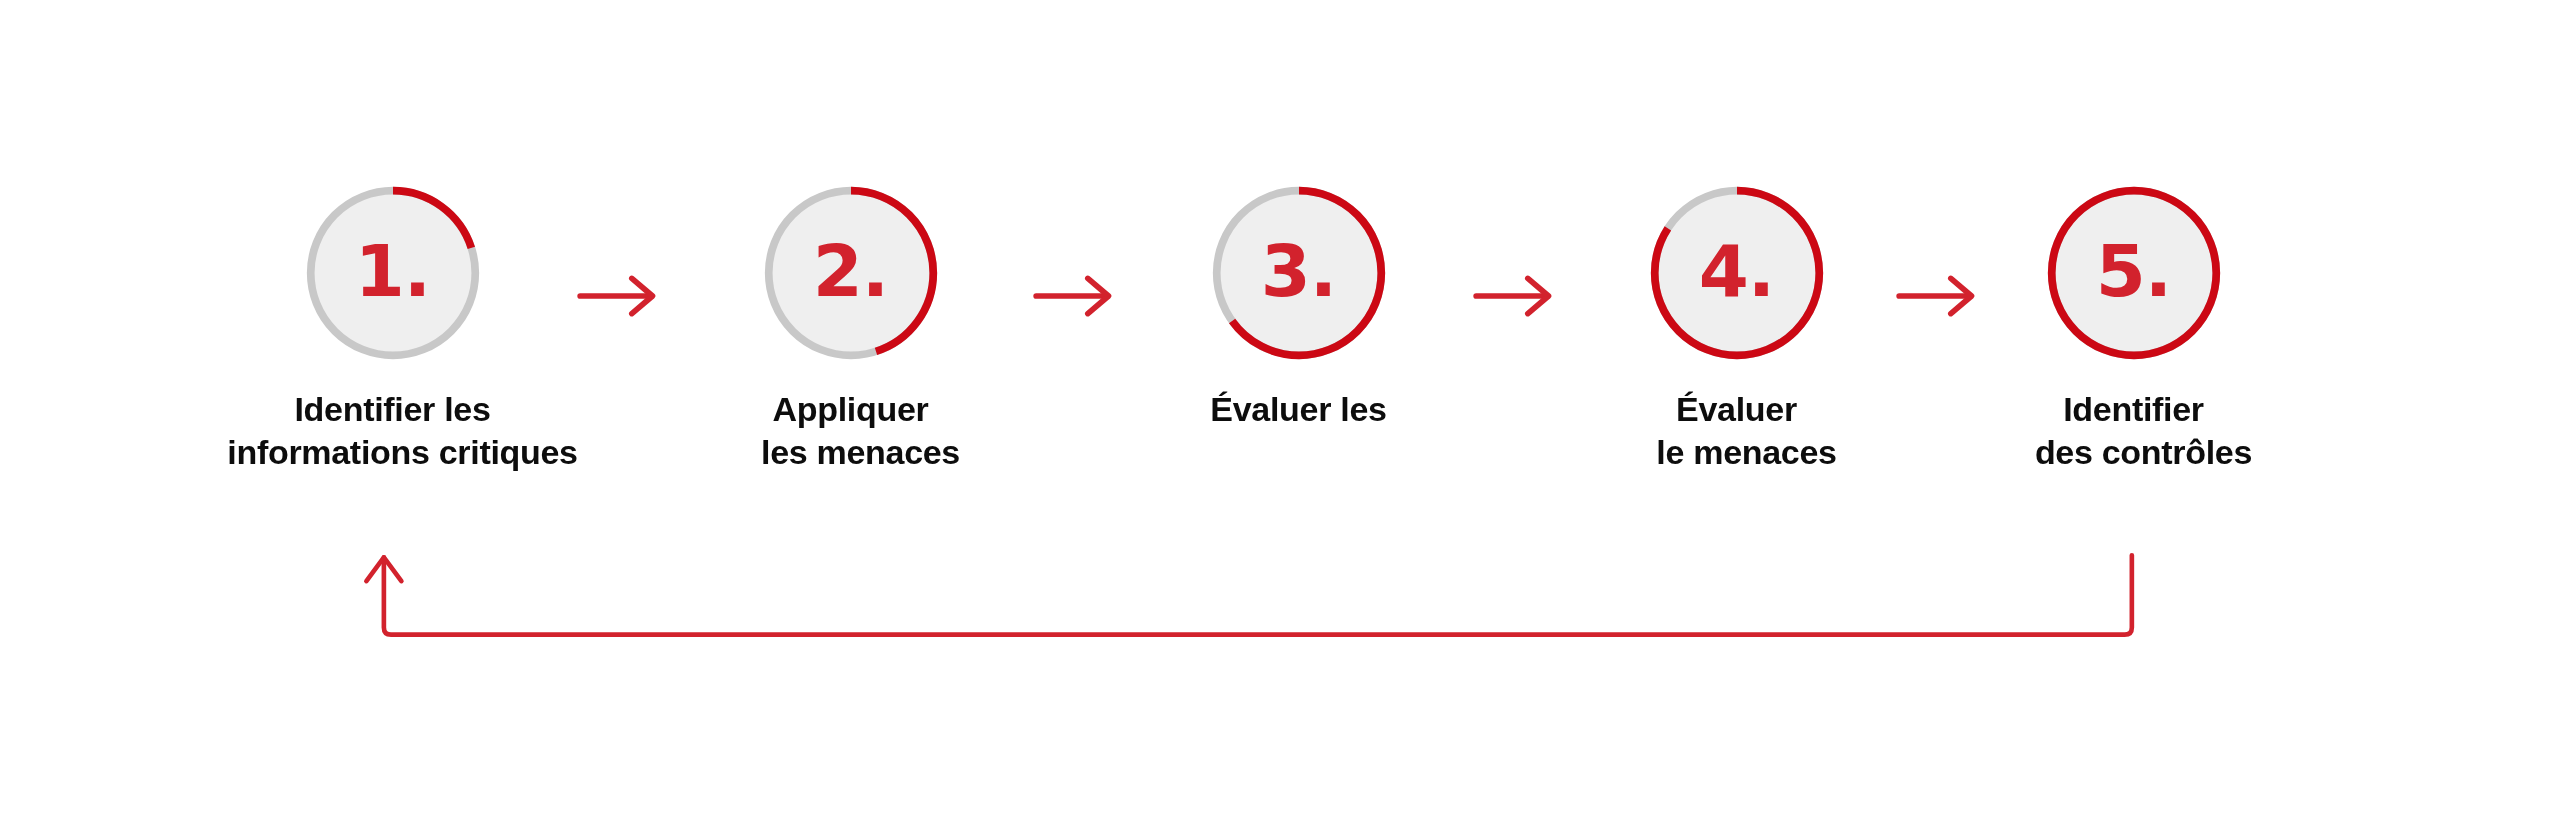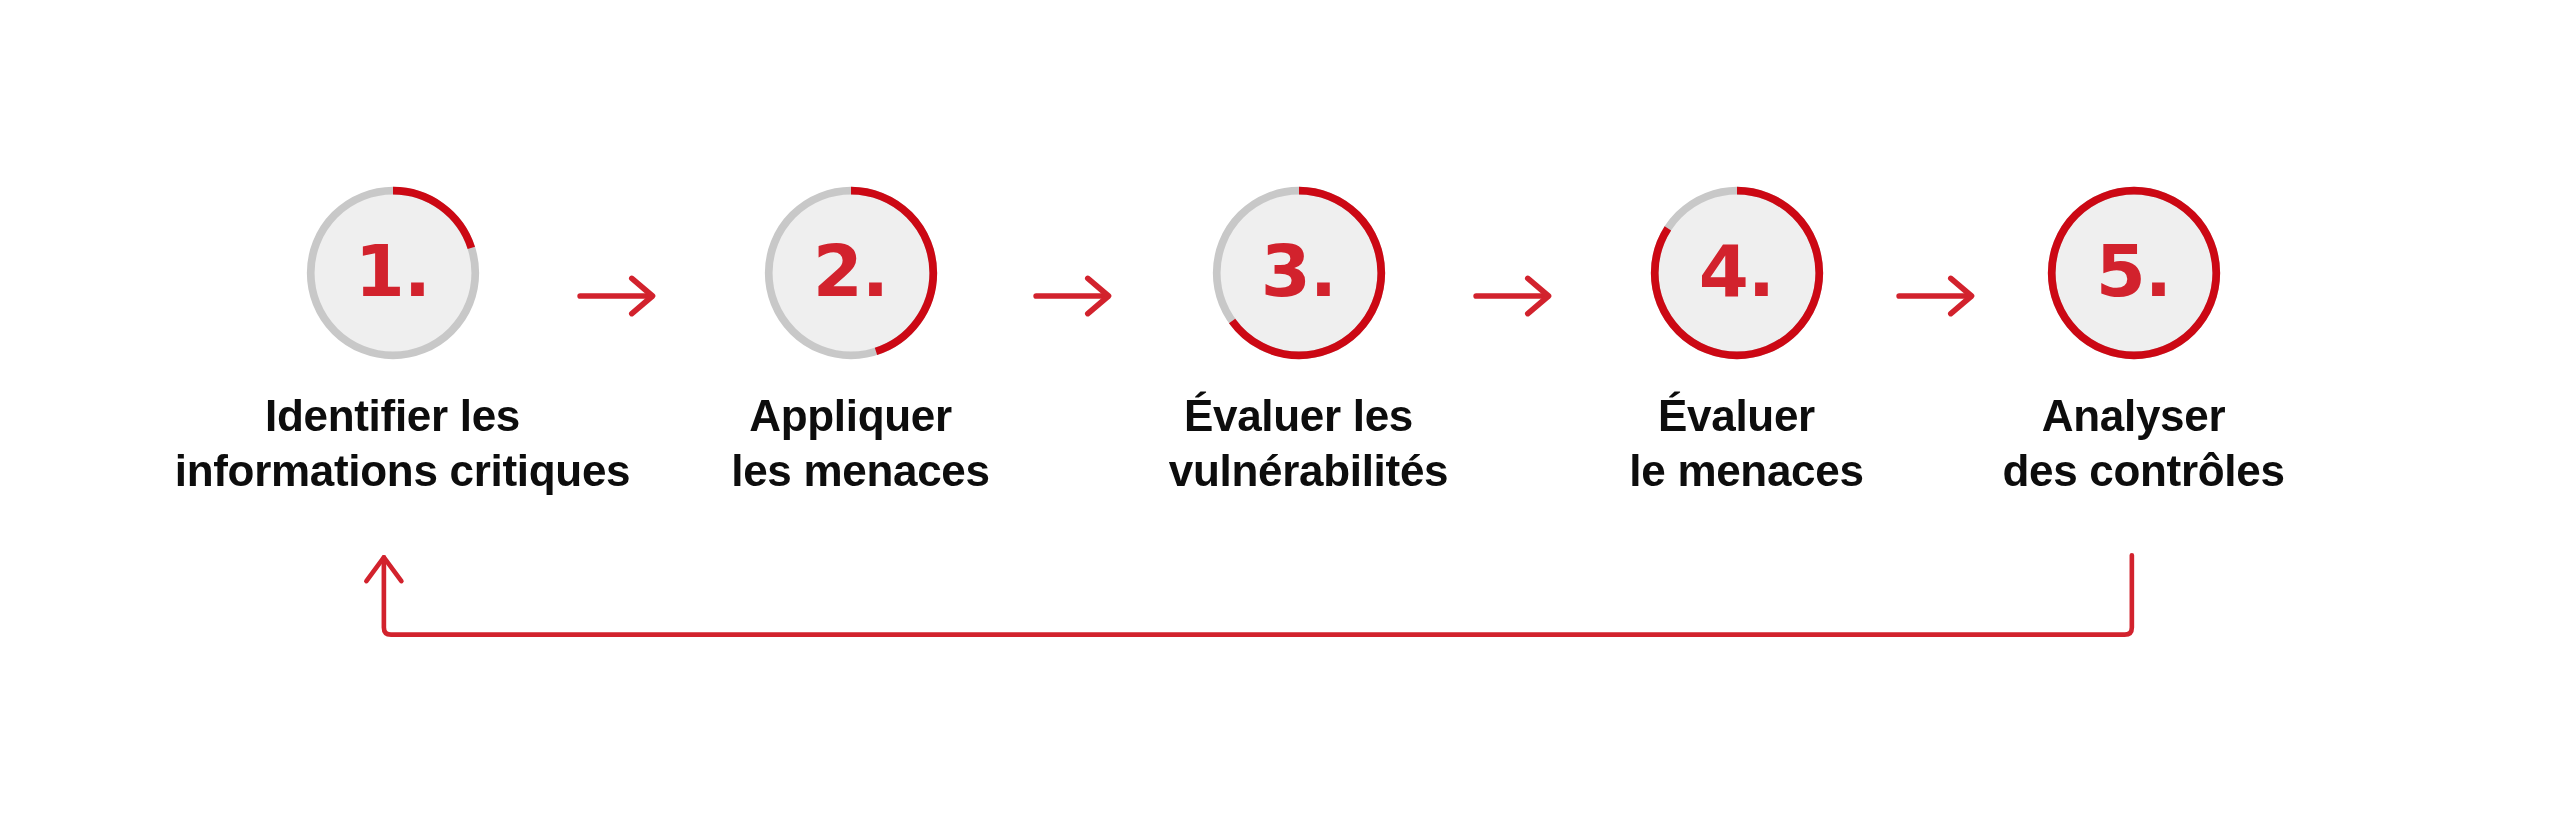--- a/index.html
+++ b/index.html
@@ -74,21 +74,21 @@
     padding-bottom: 3.1px;
     box-sizing: border-box;
     user-select: none;
   }
 
   .step-label {
     margin-top: 25px;
     text-align: center;
     font-family: "Liberation Sans", "DejaVu Sans", sans-serif;
     font-weight: 700;
-    font-size: 44px;
+    font-size: 34px;
     line-height: 1.26;
     color: #0d0d0d;
     letter-spacing: -0.3px;
     white-space: nowrap;
   }
 
   .step-label .l2 { display: block; margin-left: 20px; }
 
   
   .connector {
@@ -179,21 +179,20 @@
       <div class="ring-wrap">
         <svg class="ring-svg" viewBox="0 0 350 350" xmlns="http://www.w3.org/2000/svg">
           <circle cx="175" cy="175" r="160" fill="#EFEFEF"></circle>
           <circle cx="175" cy="175" r="160" fill="none" stroke="#C8C8C8" stroke-width="15"></circle>
           <circle class="arc" cx="175" cy="175" r="160" fill="none" stroke="#CC0814" stroke-width="15" stroke-dasharray="1005.31" stroke-dashoffset="351.86" transform="rotate(-90 175 175)" stroke-linecap="butt"></circle>
         </svg>
         <div class="ring-number">3.</div>
       </div>
       <div class="step-label">
         <span class="l1">Évaluer les</span>
-        <span class="l2">vulnérabilités</span>
       </div>
     </div>
 
     <div class="step" id="step-3" style="left: 1736px;">
       <div class="ring-wrap">
         <svg class="ring-svg" viewBox="0 0 350 350" xmlns="http://www.w3.org/2000/svg">
           <circle cx="175" cy="175" r="160" fill="#EFEFEF"></circle>
           <circle cx="175" cy="175" r="160" fill="none" stroke="#C8C8C8" stroke-width="15"></circle>
           <circle class="arc" cx="175" cy="175" r="160" fill="none" stroke="#CC0814" stroke-width="15" stroke-dasharray="1005.31" stroke-dashoffset="160.85" transform="rotate(-90 175 175)" stroke-linecap="butt"></circle>
         </svg>
@@ -208,21 +207,21 @@
     <div class="step" id="step-4" style="left: 2133px;">
       <div class="ring-wrap">
         <svg class="ring-svg" viewBox="0 0 350 350" xmlns="http://www.w3.org/2000/svg">
           <circle cx="175" cy="175" r="160" fill="#EFEFEF"></circle>
           <circle cx="175" cy="175" r="160" fill="none" stroke="#C8C8C8" stroke-width="15"></circle>
           <circle class="arc" cx="175" cy="175" r="160" fill="none" stroke="#CC0814" stroke-width="15" stroke-dasharray="1005.31" stroke-dashoffset="0.00" transform="rotate(-90 175 175)" stroke-linecap="butt"></circle>
         </svg>
         <div class="ring-number">5.</div>
       </div>
       <div class="step-label">
-        <span class="l1">Analyser</span>
+        <span class="l1">Identifier</span>
         <span class="l2">des contrôles</span>
       </div>
     </div>
 
   </div>
 
   <div class="feedback-loop">
     <svg viewBox="0 0 5000 1615" xmlns="http://www.w3.org/2000/svg">
       <path id="fb-path" d="M 4138 1078 L 4138 1218 Q 4138 1232 4124 1232 L 759 1232 Q 745 1232 745 1218 L 745 1082" stroke="#D2222D" stroke-width="9" fill="none" stroke-linecap="round" stroke-linejoin="round"></path>
       <path id="fb-head" d="M 711 1128 L 745 1082 L 779 1128" stroke="#D2222D" stroke-width="9" fill="none" stroke-linecap="round" stroke-linejoin="round"></path>

